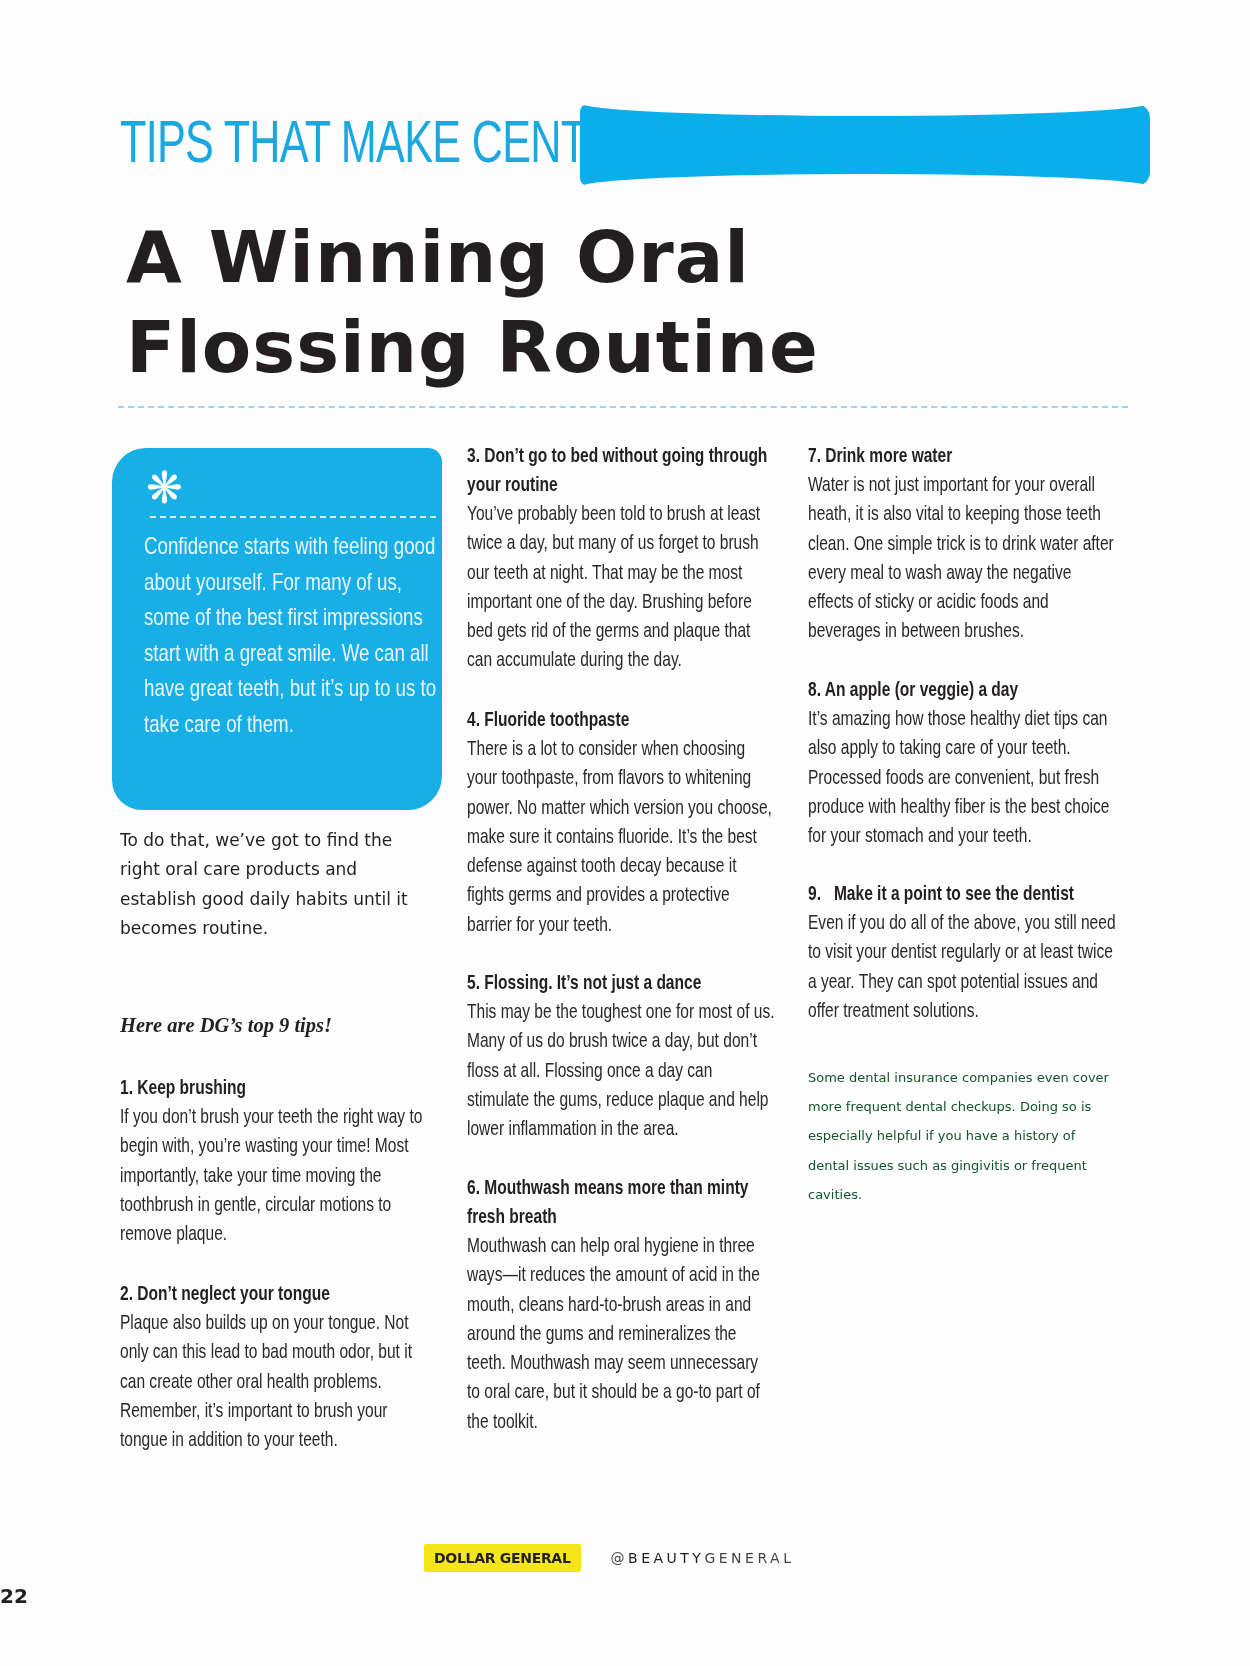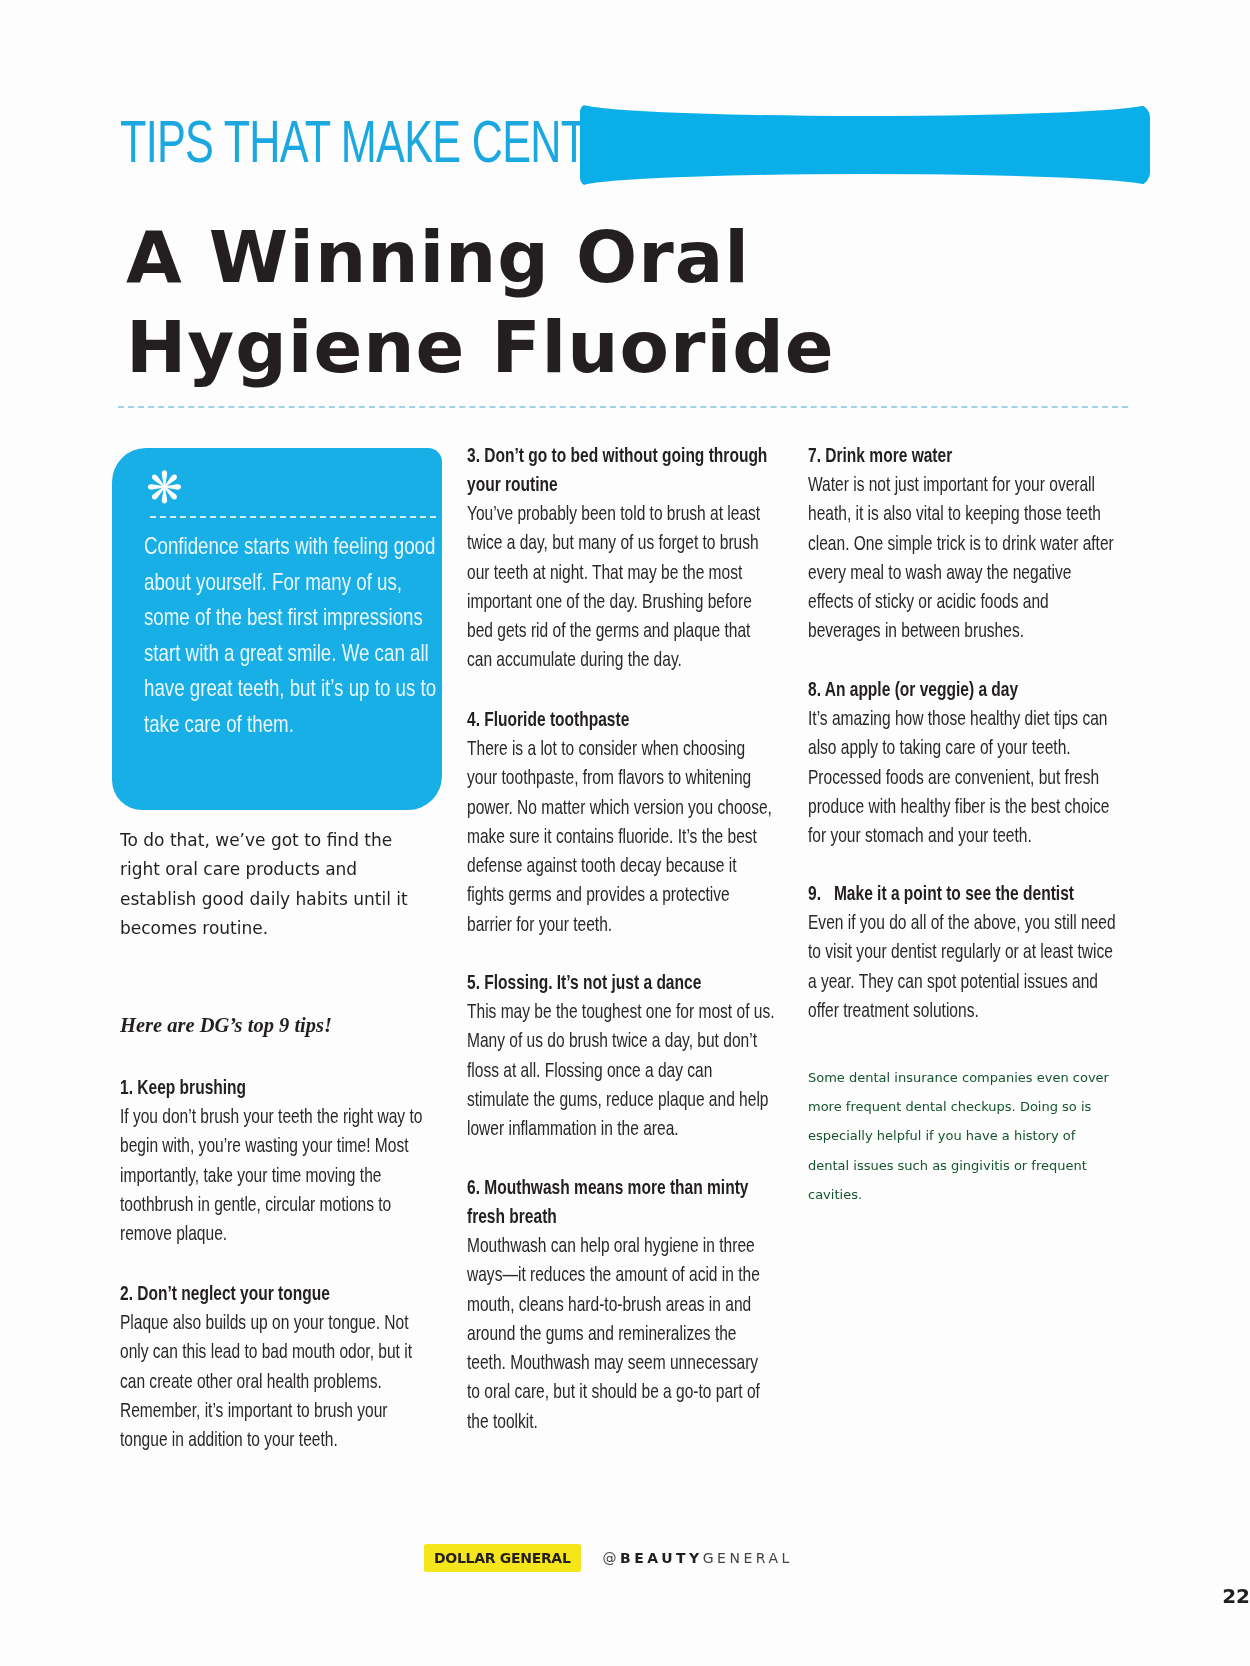--- a/index.html
+++ b/index.html
@@ -26,36 +26,36 @@
 
   .intro { position:absolute; left:120px; top:826px; width:310px; font-family:"DejaVu Sans", sans-serif; font-size:17px; line-height:29.3px; color:#231f20; }
   .toptips { position:absolute; left:120px; top:1014px; font-family:Liberation Serif, serif; font-size:20.5px; font-weight:bold; font-style:italic; color:#231f20; }
 
   .tip { position:absolute; width:420px; font-family:"Liberation Sans Narrow","Liberation Sans", sans-serif; transform:scaleX(0.74); transform-origin:left top; }
   .tip h3 { font-size:21px; font-weight:bold; line-height:29px; color:#231f20; }
   .tip p { font-size:21px; line-height:29.3px; color:#2b2728; }
 
   .aside { position:absolute; left:808px; top:1063px; width:310px; font-family:"DejaVu Sans", sans-serif; font-size:13px; line-height:29.2px; color:#14532d; }
 
-  .footer { position:absolute; left:424px; top:1544px; display:flex; align-items:center; gap:22px; }
+  .footer { position:absolute; left:424px; top:1544px; display:flex; align-items:center; gap:30px; }
   .dg-logo { background:#f5e61b; padding:6px 10px; border-radius:2px; font-family:"DejaVu Sans", sans-serif; font-weight:bold; font-size:14px; color:#231f20; letter-spacing:-0.3px; }
   .handle { font-family:"DejaVu Sans", sans-serif; font-size:14px; letter-spacing:3.5px; color:#231f20; }
-  .handle b { font-weight:bold; }
+  .handle b { font-weight:normal; }
   .handle .light { font-weight:normal; color:#444; }
-  .page-num { position:absolute; left:0; width:1250px; text-align:right; top:1584px; font-family:"DejaVu Sans", sans-serif; font-size:20px; font-weight:bold; color:#231f20; }
+  .page-num { position:absolute; left:0; width:1250px; text-align:left; top:1584px; font-family:"DejaVu Sans", sans-serif; font-size:20px; font-weight:bold; color:#231f20; }
 </style>
 </head>
 <body>
 
 <div class="kicker">TIPS THAT MAKE CENT$</div>
 <div class="banner"></div>
 
 <h1 class="title">
   <div>A Winning Oral</div>
-  <div>Hygiene Fluoride</div>
+  <div>Flossing Routine</div>
 </h1>
 <div class="rule"></div>
 
 <div class="callout">
   <div class="star">❋</div>
   <div class="dash"></div>
   <div class="txt">Confidence starts with feeling good about yourself. For many of us, some of the best first impressions start with a great smile. We can all have great teeth, but it’s up to us to take care of them.</div>
 </div>
 
 <div class="intro">To do that, we’ve got to find the right oral care products and establish good daily habits until it becomes routine.</div>

